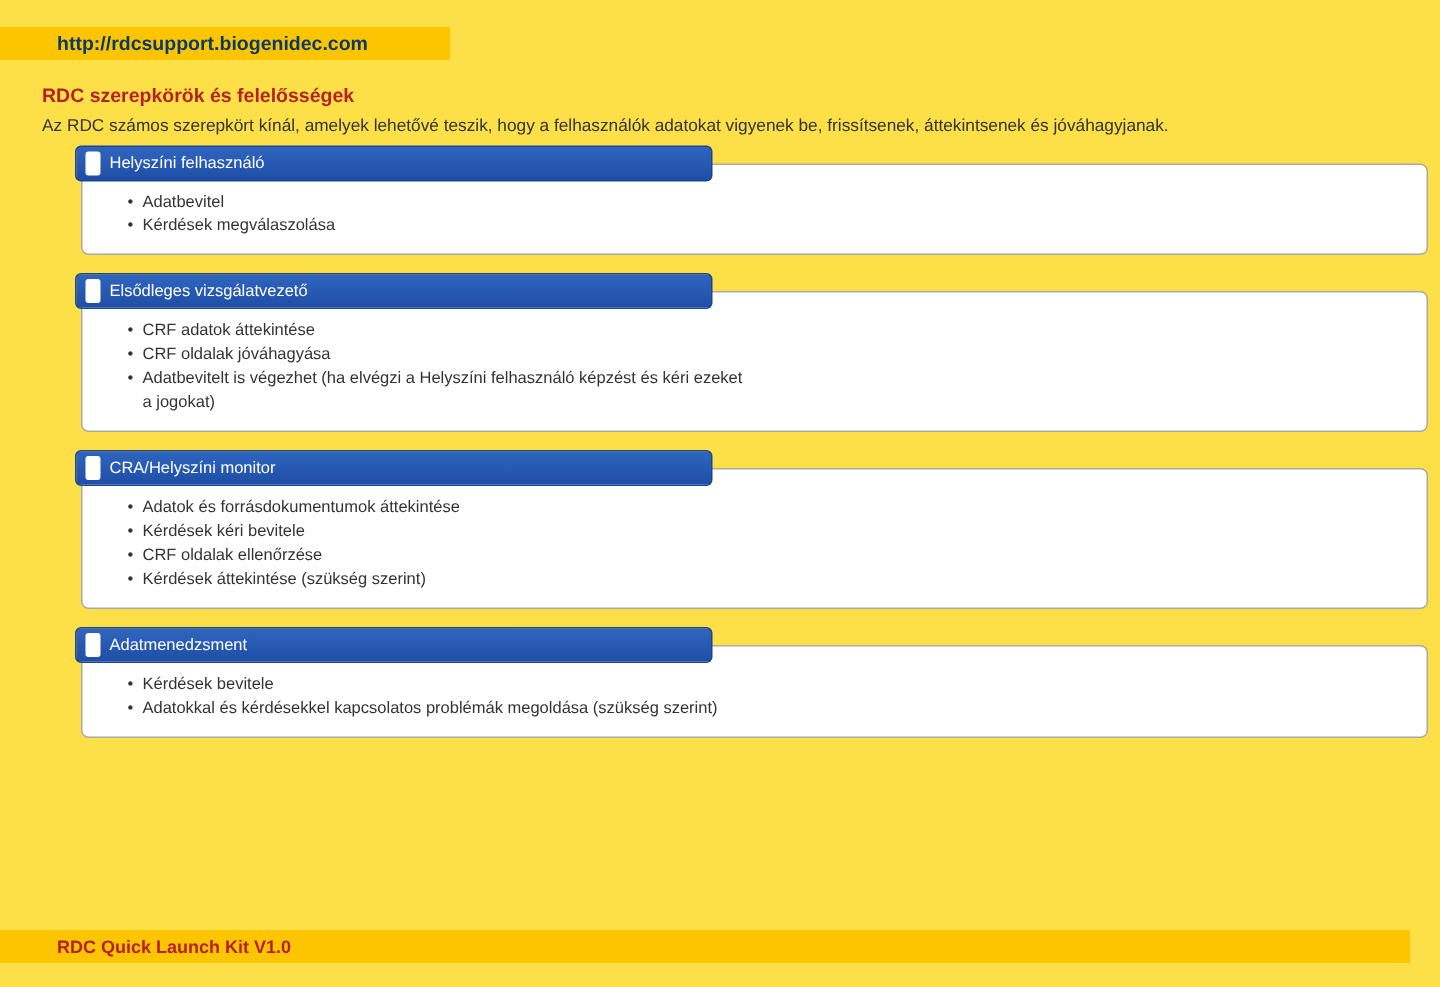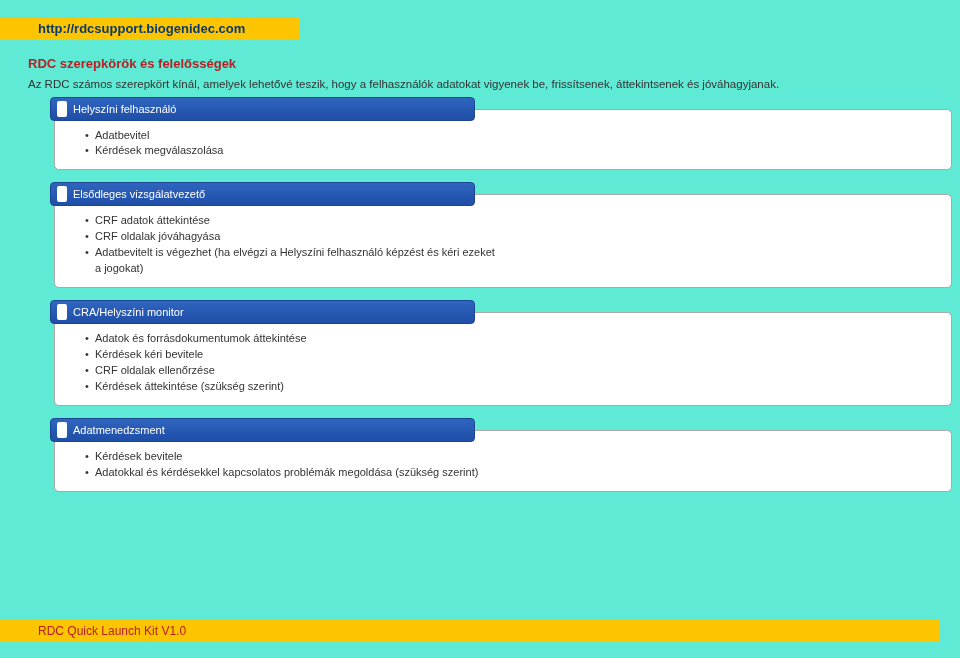--- a/index.html
+++ b/index.html
@@ -10,21 +10,21 @@
     font-family: "Segoe UI", Arial, sans-serif;
     background: #ffffff;
     color: #333;
     overflow: hidden;
     position: relative;
   }
   .page {
     position: relative;
     width: 960px;
     height: 658px;
-    background: #5eead4;
+    background: #fde047;
   }
   .yellow-bar {
     position: absolute;
     left: 0;
     background: #fdc400;
   }
   .yellow-bar.top {
     top: 18px;
     width: 300px;
     height: 22px;
@@ -119,21 +119,21 @@
     padding-left: 10px;
   }
   
   .footer-left {
     position: absolute;
     top: 620px;
     left: 38px;
     height: 32px;
     line-height: 22px;
     font-size: 12px;
-    font-weight: 400;
+    font-weight: 700;
     color: #b72025;
     font-family: Arial, sans-serif;
   }
   .footer-right {
     position: absolute;
     top: 652px;
     right: 26px;
     height: 32px;
     line-height: 22px;
     font-size: 12px;

